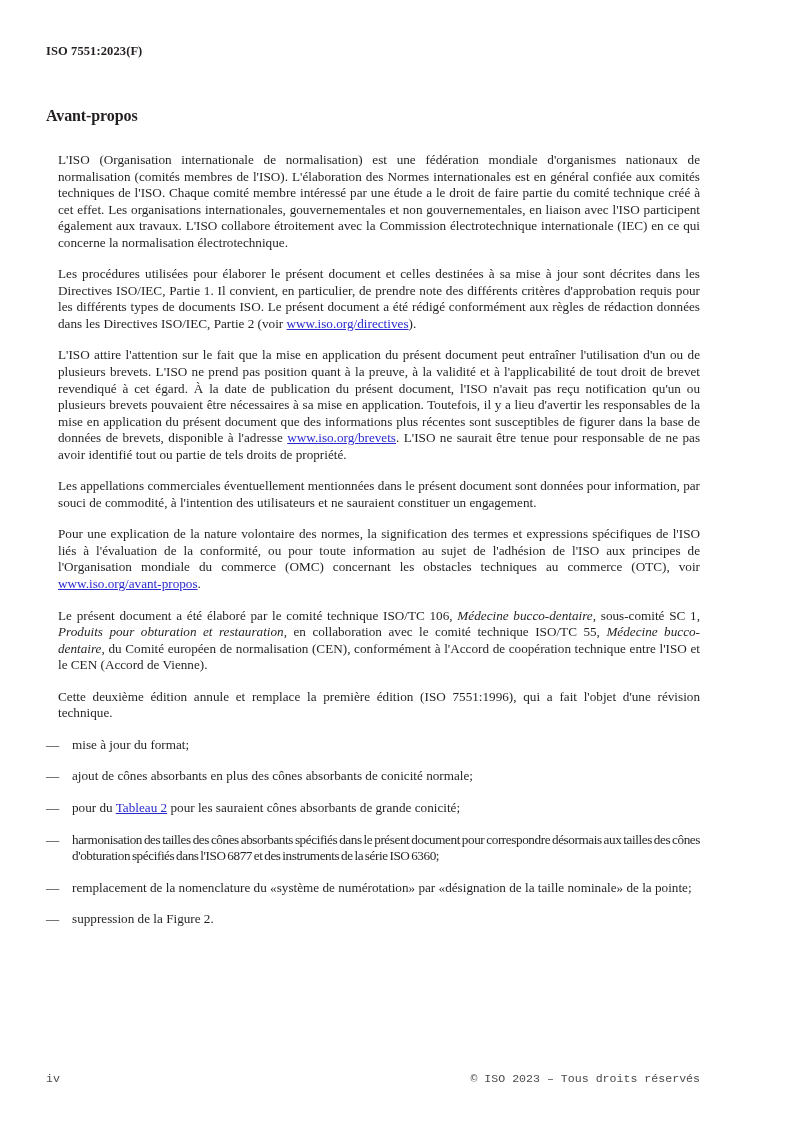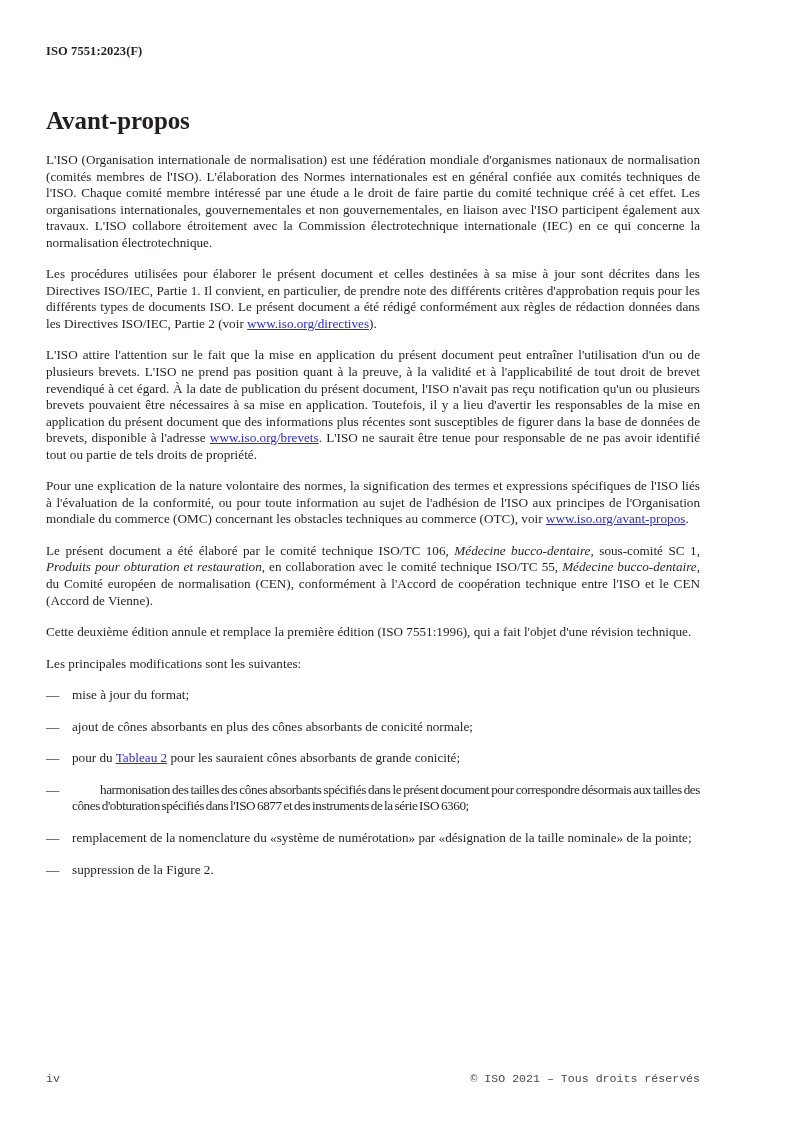--- a/index.html
+++ b/index.html
@@ -28,33 +28,33 @@
     font-size: 12.5px;
     font-weight: bold;
     letter-spacing: 0.1px;
     color: #231f20;
   }
   h1.clause-title {
     position: absolute;
     left: 46px;
     top: 107px;
     margin: 0;
-    font-size: 25px;
+    font-size: 16px;
     font-weight: bold;
     letter-spacing: -0.1px;
     color: #231f20;
   }
   .body-block {
     position: absolute;
     left: 46px;
     top: 152px;
     width: 654px;
   }
   p.para {
-    margin: 0 0 15px 0;
+    margin: 0 0 15px 12px;
     font-size: 13.2px;
     line-height: 16.55px;
     text-align: justify;
     text-justify: inter-word;
     hyphens: none;
     color: #231f20;
   }
   p.para:last-child { margin-bottom: 0; }
   a.ext-link {
     color: #2a2ad0;
@@ -79,21 +79,20 @@
   ul.mods li .dash {
     position: absolute;
     left: 0;
     top: 0;
     width: 18px;
     color: #231f20;
   }
   li.condensed .li-text {
     letter-spacing: -0.42px;
     word-spacing: -1.1px;
-    margin-left: 28px;
   }
   .footer {
     position: absolute;
     left: 46px;
     top: 1072px;
     width: 654px;
     font-size: 11.6px;
     color: #4a4a4a;
     font-family: Liberation Mono, monospace;
   }
@@ -115,28 +114,28 @@
   <h1 class="clause-title">Avant-propos</h1>
 
   <div class="body-block">
 
     <p class="para">L'ISO (Organisation internationale de normalisation) est une fédération mondiale d'organismes nationaux de normalisation (comités membres de l'ISO). L'élaboration des Normes internationales est en général confiée aux comités techniques de l'ISO. Chaque comité membre intéressé par une étude a le droit de faire partie du comité technique créé à cet effet. Les organisations internationales, gouvernementales et non gouvernementales, en liaison avec l'ISO participent également aux travaux. L'ISO collabore étroitement avec la Commission électrotechnique internationale (IEC) en ce qui concerne la normalisation électrotechnique.</p>
 
     <p class="para"><span>Les procédures utilisées pour élaborer le présent document et celles destinées à sa mise à jour sont décrites dans les Directives ISO/IEC, Partie 1. Il convient, en particulier, de prendre note des différents critères d'approbation requis pour les différents types de documents ISO. Le présent document a été rédigé conformément aux règles de rédaction données dans les Directives ISO/IEC, Partie 2 (voir </span><a class="ext-link" href="#">www.iso.org/directives</a><span>).</span></p>
 
     <p class="para"><span>L'ISO attire l'attention sur le fait que la mise en application du présent document peut entraîner l'utilisation d'un ou de plusieurs brevets. L'ISO ne prend pas position quant à la preuve, à la validité et à l'applicabilité de tout droit de brevet revendiqué à cet égard. À la date de publication du présent document, l'ISO n'avait pas reçu notification qu'un ou plusieurs brevets pouvaient être nécessaires à sa mise en application. Toutefois, il y a lieu d'avertir les responsables de la mise en application du présent document que des informations plus récentes sont susceptibles de figurer dans la base de données de brevets, disponible à l'adresse </span><a class="ext-link" href="#">www.iso.org/brevets</a><span>. L'ISO ne saurait être tenue pour responsable de ne pas avoir identifié tout ou partie de tels droits de propriété.</span></p>
 
+    <p class="para">Les appellations commerciales éventuellement mentionnées dans le présent document sont données pour information, par souci de commodité, à l'intention des utilisateurs et ne sauraient constituer un engagement.</p>
 
     <p class="para"><span>Pour une explication de la nature volontaire des normes, la signification des termes et expressions spécifiques de l'ISO liés à l'évaluation de la conformité, ou pour toute information au sujet de l'adhésion de l'ISO aux principes de l'Organisation mondiale du commerce (OMC) concernant les obstacles techniques au commerce (OTC), voir </span><a class="ext-link" href="#">www.iso.org/avant-propos</a><span>.</span></p>
 
     <p class="para"><span>Le présent document a été élaboré par le comité technique ISO/TC 106, </span><i>Médecine bucco-dentaire</i><span>, sous-comité SC 1, </span><i>Produits pour obturation et restauration</i><span>, en collaboration avec le comité technique ISO/TC 55, </span><i>Médecine bucco-dentaire</i><span>, du Comité européen de normalisation (CEN), conformément à l'Accord de coopération technique entre l'ISO et le CEN (Accord de Vienne).</span></p>
 
     <p class="para">Cette deuxième édition annule et remplace la première édition (ISO 7551:1996), qui a fait l'objet d'une révision technique.</p>
 
-    <p class="para">Les principales modifications sont les suivantes:</p>
 
     <ul class="mods">
       <li>
         <span class="dash">—</span>
         <span class="li-text">mise à jour du format;</span>
       </li>
       <li>
         <span class="dash">—</span>
         <span class="li-text">ajout de cônes absorbants en plus des cônes absorbants de conicité normale;</span>
       </li>
@@ -155,16 +154,16 @@
       <li>
         <span class="dash">—</span>
         <span class="li-text">suppression de la Figure 2.</span>
       </li>
     </ul>
 
   </div>
 
   <div class="footer clearfix">
     <span class="pg">iv</span>
-    <span class="cr">© ISO 2021 – Tous droits réservés</span>
+    <span class="cr">© ISO 2023 – Tous droits réservés</span>
   </div>
 
 </div>
 
 </body></html>

